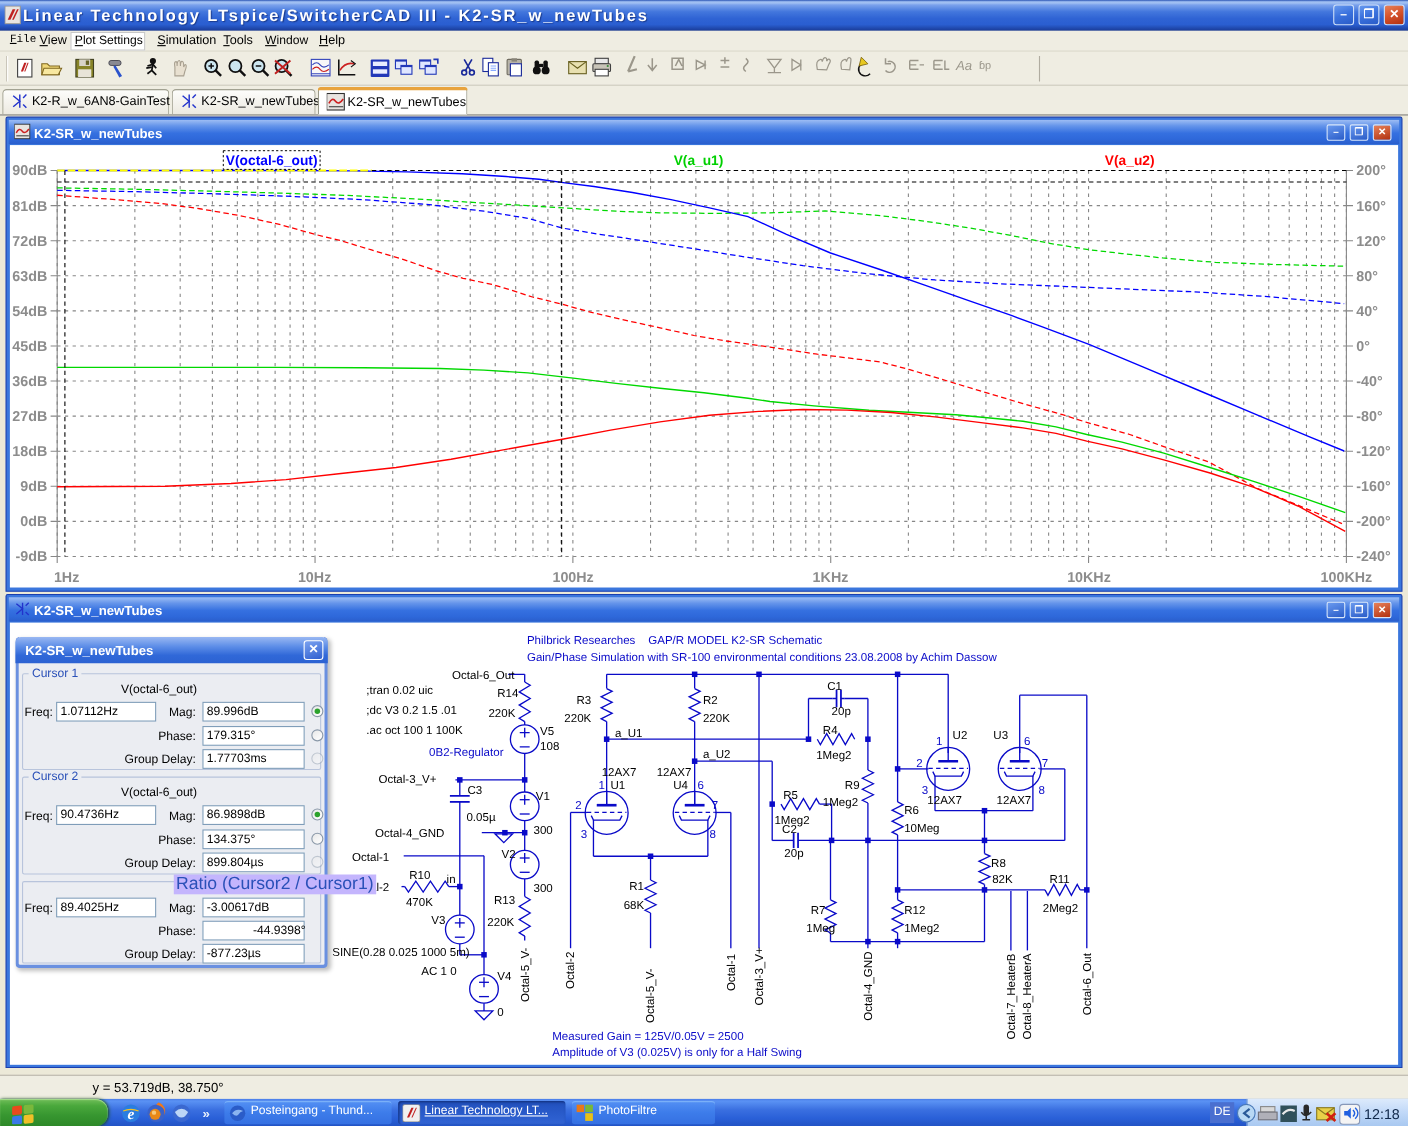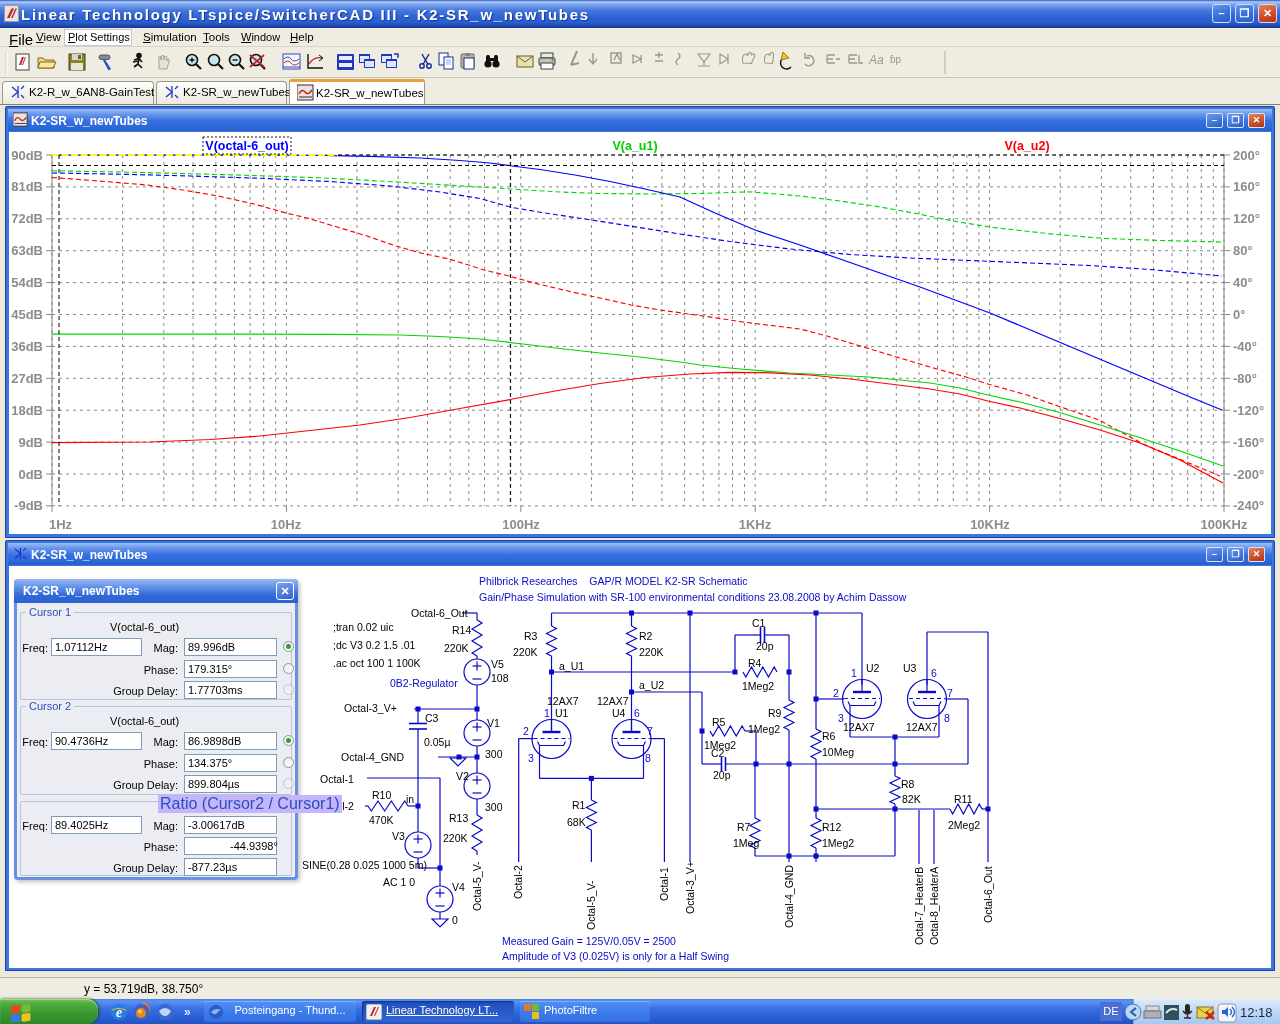--- a/index.html
+++ b/index.html
@@ -39,21 +39,21 @@
     <rect x="1" y="1" width="13" height="15" fill="#e8e4e0"></rect>
     <path d="M3,13 L7.5,3.5 L10,3.5 L5.5,13 Z" fill="#c02020"></path>
     <path d="M7,13 L11.5,3.5 L13,3.5 L8.5,13 Z" fill="#c02020"></path>
   </svg>
 <div class="abs" id="titletext">Linear Technology LTspice/SwitcherCAD III - K2-SR_w_newTubes</div>
 <div class="abs tbtn bl" style="left:1212px;">–</div>
 <div class="abs tbtn bl" style="left:1235px;">❐</div>
 <div class="abs tbtn rd" style="left:1258px;">✕</div>
 <div class="abs" id="menubar"></div>
 <div class="abs" style="left:64px;top:29px;width:68px;height:17px;background:#fff;border:1px solid #c8c8c8;"></div>
-<div class="abs mi" style="left:9px;top:31px;font-size:15px;"><u>F</u>ile</div>
+<div class="abs mi" style="left:9px;top:31px;font-size:10px;font-family:Liberation Mono, monospace;"><u>F</u>ile</div>
 <div class="abs mi" style="left:36px;top:31px;font-size:11.5px;"><u>V</u>iew</div>
 <div class="abs mi" style="left:68px;top:31px;font-size:11px;"><u>P</u>lot Settings</div>
 <div class="abs mi" style="left:143px;top:31px;font-size:11.5px;"><u>S</u>imulation</div>
 <div class="abs mi" style="left:203px;top:31px;font-size:11.5px;"><u>T</u>ools</div>
 <div class="abs mi" style="left:241px;top:31px;font-size:11px;"><u>W</u>indow</div>
 <div class="abs mi" style="left:290px;top:31px;font-size:11.5px;"><u>H</u>elp</div>
 <div class="abs" id="toolbar"></div>
 <svg class="abs" style="left:0;top:47px" width="1280" height="31" viewBox="0 0 1280 31">
     <line x1="6" y1="4" x2="6" y2="27" stroke="#c8c4b8" stroke-width="1"></line>
     <line x1="7" y1="4" x2="7" y2="27" stroke="#ffffff" stroke-width="1"></line>
@@ -734,21 +734,21 @@
     <text x="9" y="15" text-anchor="middle" font-size="14" font-weight="bold" fill="#fff" font-style="italic" font-family="Liberation Serif,serif">e</text>
     <path d="M2,8 q7,-3 14,0" stroke="#f0c028" stroke-width="1.2" fill="none"></path>
     <circle cx="32" cy="10" r="8" fill="#3a62c8"></circle>
     <path d="M32,2.5 a7.5,7.5 0 0 1 7,10.5 a9,9 0 0 0 -5,-13 Z" fill="#f07818"></path>
     <circle cx="31" cy="11" r="5" fill="#e88818"></circle>
     <circle cx="30" cy="9.5" r="2" fill="#f8c878"></circle>
     <circle cx="55" cy="10" r="8" fill="#3a68d0"></circle>
     <path d="M49,9 q6,-6 12,0 q-2.5,5 -6,5 q-3.5,0 -6,-5 Z" fill="#bcd6f6"></path>
     <text x="74" y="14" font-size="12" font-weight="bold" fill="#e8f0fc">»</text>
   </svg>
-<div class="abs taskbtn n" style="left:204px;width:152px;text-align:center;">Posteingang - Thund...</div>
+<div class="abs taskbtn n" style="left:204px;width:152px;">Posteingang - Thund...</div>
 <div class="abs taskbtn p" style="left:362px;width:152px;text-decoration:underline;">Linear Technology LT...</div>
 <div class="abs taskbtn n" style="left:520px;width:130px;">PhotoFiltre</div>
 <svg class="abs" style="left:208px;top:1004px" width="16" height="16" viewBox="0 0 16 16">
     <circle cx="8" cy="8" r="7" fill="#2a5cc8"></circle>
     <path d="M3,8 q4,-5 10,-2 q-3,1 -4,3 q-2,3 -6,-1 Z" fill="#8ab4f0"></path>
   </svg>
 <svg class="abs" style="left:366px;top:1004px" width="16" height="16" viewBox="0 0 16 16">
     <rect x="0" y="0" width="16" height="16" rx="2" fill="#f0f0f0" stroke="#888"></rect>
     <path d="M4,12 L8,3 L10,3 L6,12 Z" fill="#c02020"></path>
     <path d="M8,12 L12,3 L13,3 L9,12 Z" fill="#c02020"></path>

